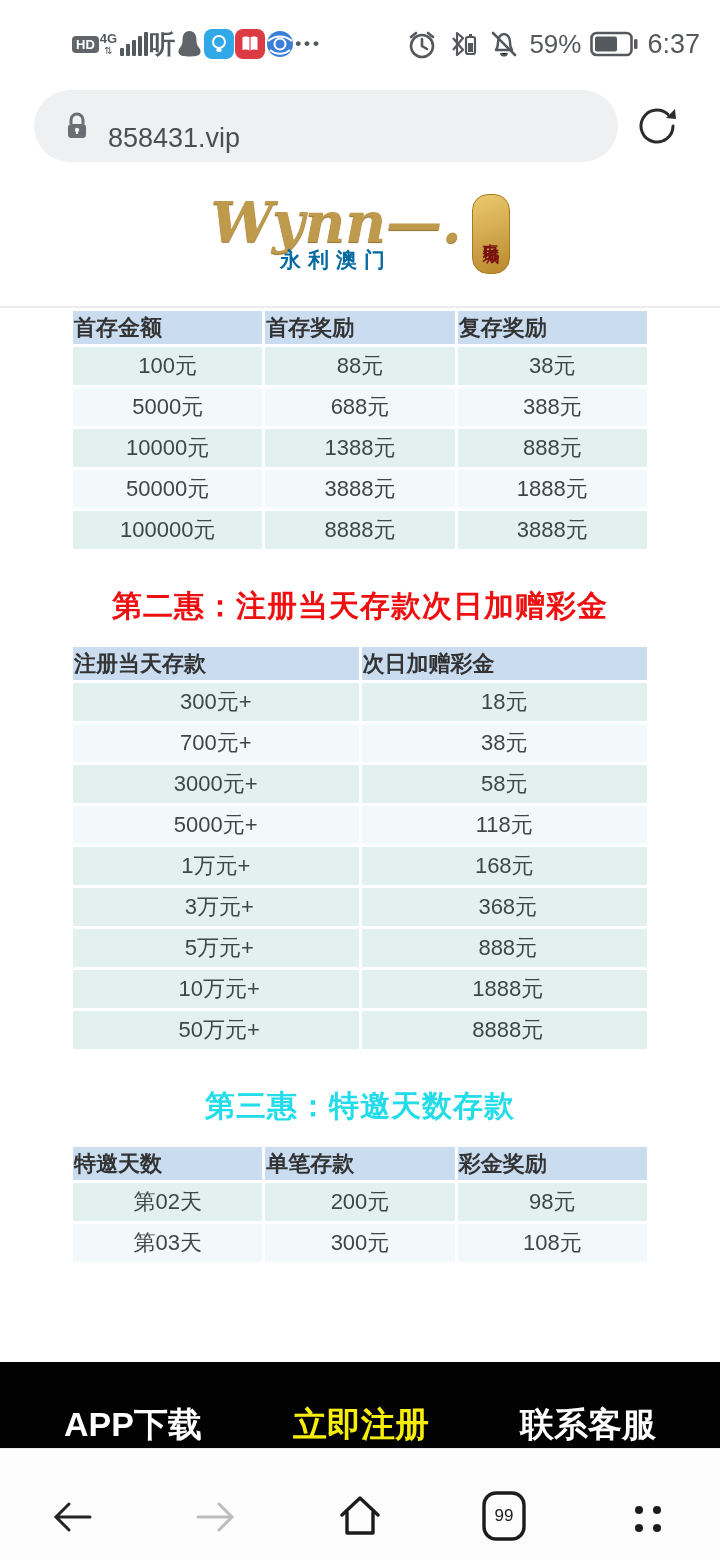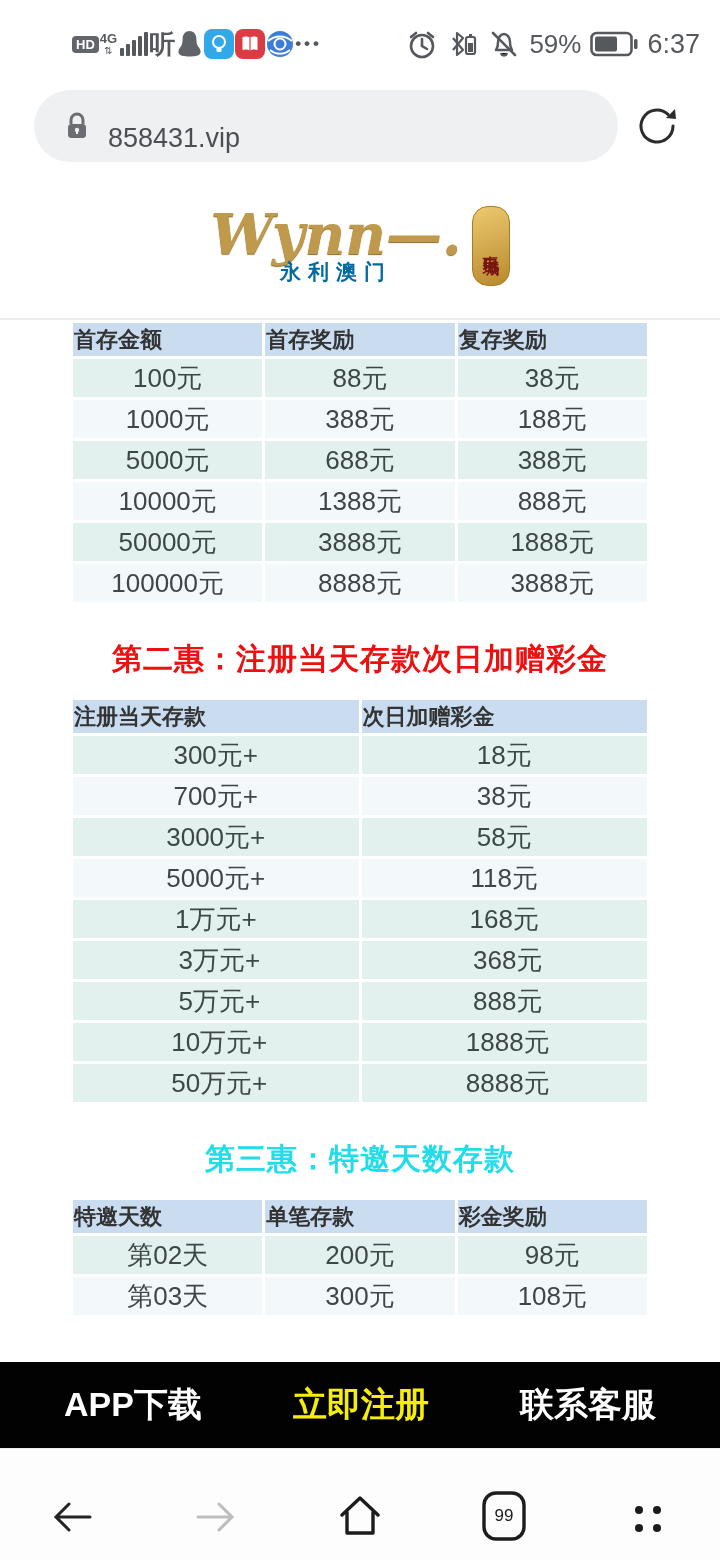--- a/index.html
+++ b/index.html
@@ -25,39 +25,39 @@
   .sb-text{font-size:26px;}
   .time-text{font-size:27px;}
 
   
   .url-row{display:flex;align-items:center;padding:8px 24px 0 34px;}
   .url-pill{flex:1;height:72px;background:#eef0f2;border-radius:38px;display:flex;align-items:center;padding:0 30px;box-sizing:border-box;}
   .url-text{font-size:27px;color:#4b4f54;margin-left:18px;margin-top:24px;}
   .refresh-wrap{width:78px;display:flex;justify-content:center;}
 
   
-  .logo-area{margin-top:32px;display:flex;justify-content:center;align-items:center;min-height:104px;}
+  .logo-area{margin-top:20px;display:flex;justify-content:center;align-items:center;min-height:104px;}
   .logo-script-box{text-align:center;}
   .logo-script{font-family:"DejaVu Serif","Liberation Serif",serif;font-style:italic;font-weight:bold;font-size:56px;color:#c09a4c;line-height:1;text-shadow:0 1px 1px #8a6c28;}
   .logo-dash{color:#c09a4c;font-weight:bold;}
   .logo-sub{font-size:21px;color:#0369a1;font-weight:bold;letter-spacing:7px;margin-top:-4px;}
   .logo-seal{width:36px;height:78px;margin-left:10px;border-radius:16px;background:linear-gradient(160deg,#ecc96f,#b9892d);border:1px solid #a87b22;color:#7a1410;writing-mode:vertical-rl;text-orientation:upright;font-size:16px;font-weight:bold;display:flex;align-items:center;justify-content:center;letter-spacing:2px;}
 
   
   .content{border-top:2px solid #ececec;margin-top:20px;}
   .sec-title{text-align:center;font-size:30px;font-weight:bold;margin:34px 0 17px;letter-spacing:1px;}
   table.promo{width:580px;margin:0 auto;border-collapse:separate;border-spacing:3px;background:#fff;table-layout:fixed;}
   table.promo th{background:#c9dcf0;height:31px;font-size:22px;font-weight:bold;color:#333;text-align:left;}
-  table.promo td{height:36px;font-size:26px;color:#3e4747;text-align:center;}
+  table.promo td{height:36px;font-size:22px;color:#3e4747;text-align:center;}
   table.promo tr:nth-child(odd) td{background:#e2f0ee;}
   table.promo tr:nth-child(even) td{background:#f3f8fa;}
   table.promo.table-1 tr:nth-child(n+6) td{background:#e2f0ee;padding-left:8px;}
 
   
-  .cta-bar{position:absolute;left:0;top:1362px;width:720px;height:86px;background:#020202;display:flex;align-items:center;justify-content:space-between;padding:0 64px;box-sizing:border-box;}
+  .cta-bar{position:absolute;left:0;top:1362px;width:720px;height:86px;background:#020202;display:flex;align-items:flex-end;justify-content:space-between;padding:0 64px;box-sizing:border-box;}
   .cta-item{font-size:34px;font-weight:bold;}
 
   
   .nav-bar{position:absolute;left:0;top:1448px;width:720px;height:112px;background:#fdfdfd;border-top:1px solid #ececec;display:flex;align-items:center;justify-content:space-around;box-sizing:border-box;}
   .nav-btn{display:flex;align-items:flex-end;justify-content:center;width:72px;height:72px;}
   .tab-badge{position:relative;width:44px;height:50px;}
   .tab-badge .num{position:absolute;left:0;top:0;width:100%;height:100%;display:flex;align-items:center;justify-content:center;font-size:17px;color:#1c1c1c;}
   svg{display:block;}
 </style>
 </head>
@@ -182,25 +182,20 @@
             <th>复存奖励</th>
           </tr>
         </thead>
         <tbody>
           <tr>
             <td>100元</td>
             <td>88元</td>
             <td>38元</td>
           </tr>
           <tr>
-            <td>1000元</td>
-            <td>388元</td>
-            <td>188元</td>
-          </tr>
-          <tr>
             <td>5000元</td>
             <td>688元</td>
             <td>388元</td>
           </tr>
           <tr>
             <td>10000元</td>
             <td>1388元</td>
             <td>888元</td>
           </tr>
           <tr>

